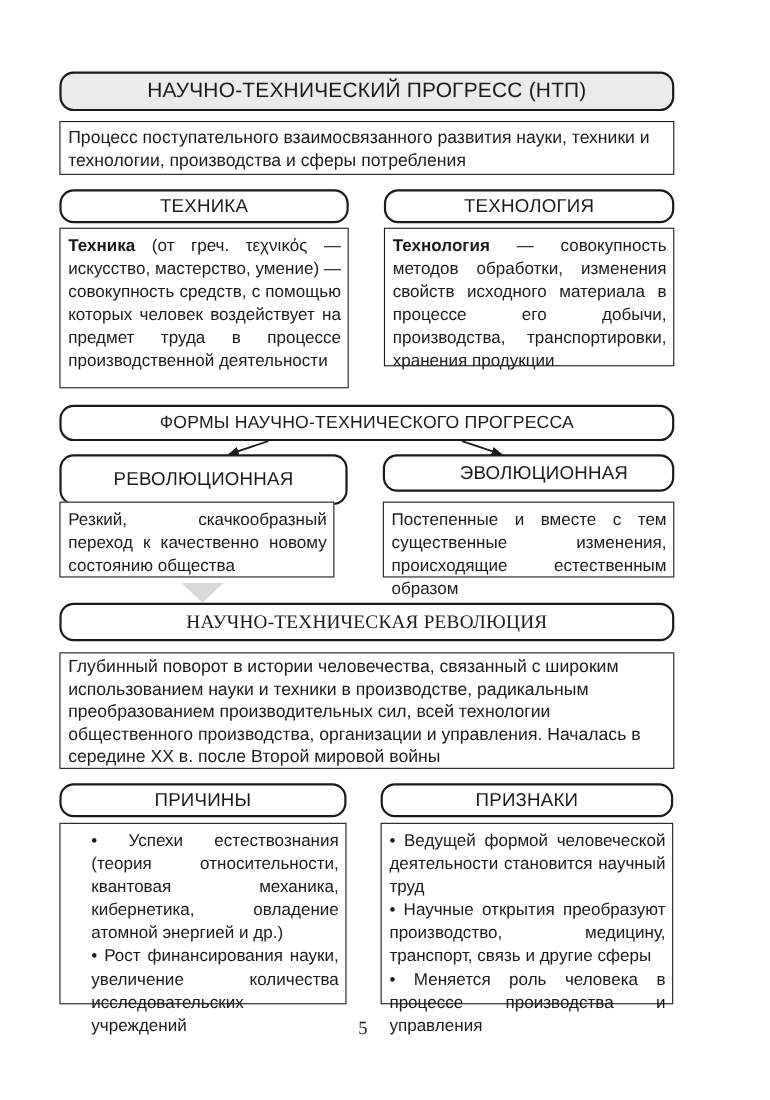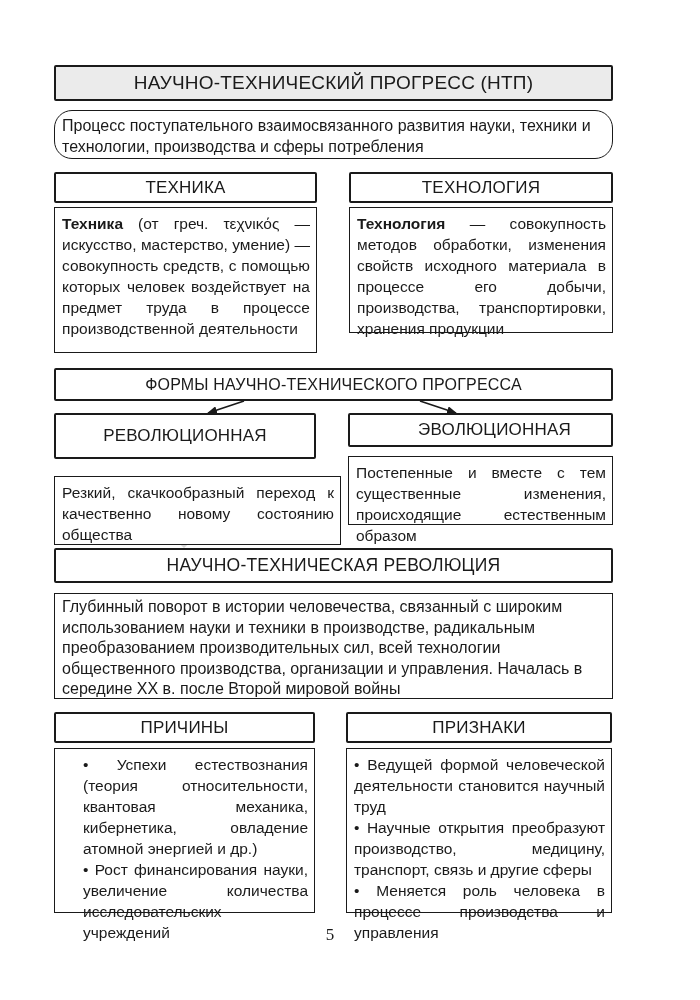--- a/index.html
+++ b/index.html
@@ -4,21 +4,21 @@
   <style>
     html, body { margin: 0; padding: 0; background: #ffffff; }
     body {
       width: 700px; height: 1000px; position: relative; overflow: hidden;
       font-family: "Liberation Sans", "DejaVu Sans", sans-serif;
       color: #1a1a1a;
     }
     .abs { position: absolute; box-sizing: border-box; }
     .pill {
       border: 2px solid #1a1a1a;
-      border-radius: 2px;
+      border-radius: 13px;
       background: #ffffff;
       display: flex; align-items: center; justify-content: center;
       font-size: 17px; letter-spacing: 0.2px;
       text-transform: none;
     }
     .pill.gray { background: #ebebeb; font-size: 19px; }
     .box {
       border: 1.5px solid #1a1a1a;
       background: #ffffff;
       padding: 5px 6px 4px 7px;
@@ -46,21 +46,21 @@
   </defs>
   <line x1="244" y1="401" x2="208" y2="413" stroke="#1a1a1a" stroke-width="1.6" marker-end="url(#ah)"></line>
   <line x1="420" y1="401" x2="456" y2="413" stroke="#1a1a1a" stroke-width="1.6" marker-end="url(#ah)"></line>
   <polygon points="165,530 203,530 184,548" fill="#d9d9d9"></polygon>
 </svg>
 
 <div class="abs pill gray" style="left:54px; top:65px; width:559px; height:36px;">
   <span>НАУЧНО-ТЕХНИЧЕСКИЙ ПРОГРЕСС (НТП)</span>
 </div>
 
-<div class="abs box" style="left:54px; top:110px; width:559px; height:49px; font-size:16px; line-height:21px; padding-top:4px;border-radius:18px;">
+<div class="abs box" style="left:54px; top:110px; width:559px; height:49px; font-size:16px; line-height:21px; padding-top:4px;">
   <p>Процесс поступательного взаимосвязанного развития науки, техники и технологии, производства и сферы потребления</p>
 </div>
 
 <div class="abs pill" style="left:54px; top:172px; width:263px; height:31px;">
   <span>ТЕХНИКА</span>
 </div>
 <div class="abs box just" style="left:54px; top:207px; width:263px; height:146px;">
   <p><b>Техника</b><span> (от греч. τεχνικός — искусство, мастерство, умение) — совокупность средств, с помощью которых человек воздействует на предмет труда в процессе производственной деятельности</span></p>
 </div>
 
@@ -75,28 +75,28 @@
   <span>ФОРМЫ НАУЧНО-ТЕХНИЧЕСКОГО ПРОГРЕССА</span>
 </div>
 
 <div class="abs pill" style="left:54px; top:413px; width:262px; height:46px;">
   <span>РЕВОЛЮЦИОННАЯ</span>
 </div>
 <div class="abs pill" style="left:348px; top:413px; width:265px; height:34px;padding-left:28px;">
   <span>ЭВОЛЮЦИОННАЯ</span>
 </div>
 
-<div class="abs box just" style="left:54px; top:476px; width:287px; height:69px;">
+<div class="abs box just" style="left:54px; top:456px; width:250px; height:69px;">
   <p>Резкий, скачкообразный переход к качественно новому состоянию общества</p>
 </div>
 <div class="abs box just" style="left:348px; top:456px; width:265px; height:69px;">
   <p>Постепенные и вместе с тем существенные изменения, происходящие естественным образом</p>
 </div>
 
-<div class="abs pill" style="left:54px; top:548px; width:559px; height:35px; font-size:17.5px;">
+<div class="abs pill" style="left:54px; top:548px; width:559px; height:35px; font-size:17.5px;font-family:Liberation Serif, serif;">
   <span>НАУЧНО-ТЕХНИЧЕСКАЯ РЕВОЛЮЦИЯ</span>
 </div>
 <div class="abs box" style="left:54px; top:593px; width:559px; height:106px; font-size:16px; line-height:20.5px; padding-top:3px;">
   <p>Глубинный поворот в истории человечества, связанный с широким использованием науки и техники в производстве, радикальным преобразованием производительных сил, всей технологии общественного производства, организации и управления. Началась в середине XX в. после Второй мировой войны</p>
 </div>
 
 <div class="abs pill" style="left:54px; top:712px; width:261px; height:31px;">
   <span>ПРИЧИНЫ</span>
 </div>
 <div class="abs box just" style="left:54px; top:748px; width:261px; height:165px;padding-left:28px;">

